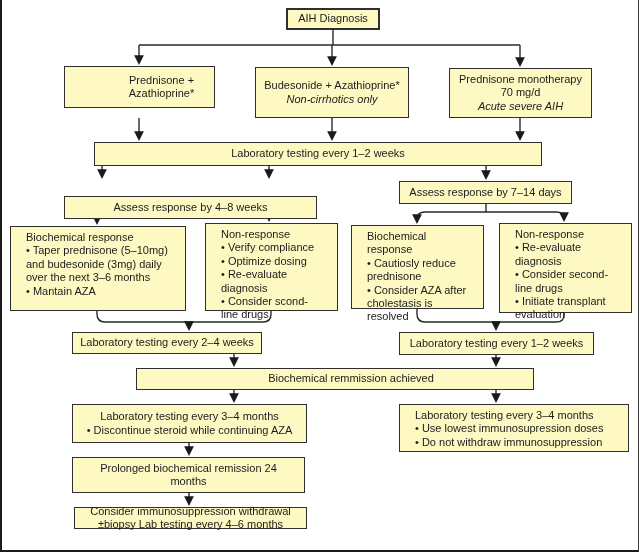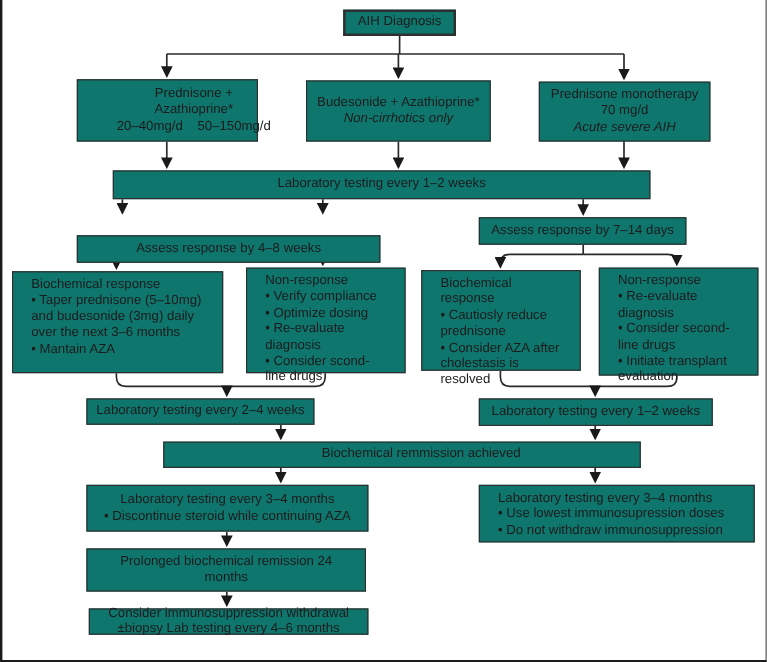--- a/index.html
+++ b/index.html
@@ -5,21 +5,21 @@
   html,body { margin:0; padding:0; background:#ffffff; }
   #flowchart {
     position:relative; width:639px; height:552px; background:#ffffff;
     box-sizing:border-box;
     border-left:2px solid #1c1c1c; border-bottom:2px solid #1c1c1c; border-right:1px solid #3a3a3a;
     font-family:"Liberation Sans", sans-serif; color:#1b1b1b;
     overflow:hidden;
   }
   #wires { position:absolute; left:0; top:0; width:639px; height:552px; }
   .box {
-    position:absolute; box-sizing:border-box; background:#0f766e;
+    position:absolute; box-sizing:border-box; background:#fef9c3;
     border:1.5px solid #2f2f2f; font-size:11px; line-height:1.22;
     display:flex; flex-direction:column; align-items:center; justify-content:center;
     text-align:center; padding:2px 4px;
   }
   .bullets {
     align-items:flex-start; justify-content:flex-start; text-align:left; padding:4px 15px;
   }
   .pre { white-space:pre; }
   .italic { font-style:italic; }
   .thick { border-width:2px; }
@@ -73,23 +73,22 @@
     <path d="M494 390 V401" marker-end="url(#arrow)"></path>
 
     <path d="M187 443 V454" marker-end="url(#arrow)"></path>
     <path d="M187 493 V504" marker-end="url(#arrow)"></path>
   </svg>
 
   <div class="box thick" style="left:284px; top:8px; width:94px; height:22px;">
     <div>AIH Diagnosis</div>
   </div>
 
-  <div class="box" style="left:62px; top:66px; width:151px; height:52px;padding-left:48px;">
+  <div class="box" style="left:62px; top:66px; width:151px; height:42px;padding-left:48px;">
     <div>Prednisone + Azathioprine*</div>
-    <div class="pre">20–40mg/d    50–150mg/d</div>
   </div>
 
   <div class="box" style="left:253px; top:67px; width:154px; height:51px;align-items:center;">
     <div>Budesonide + Azathioprine*</div>
     <div class="italic">Non-cirrhotics only</div>
   </div>
 
   <div class="box" style="left:447px; top:68px; width:143px; height:50px;">
     <div>Prednisone monotherapy</div>
     <div>70 mg/d</div>

